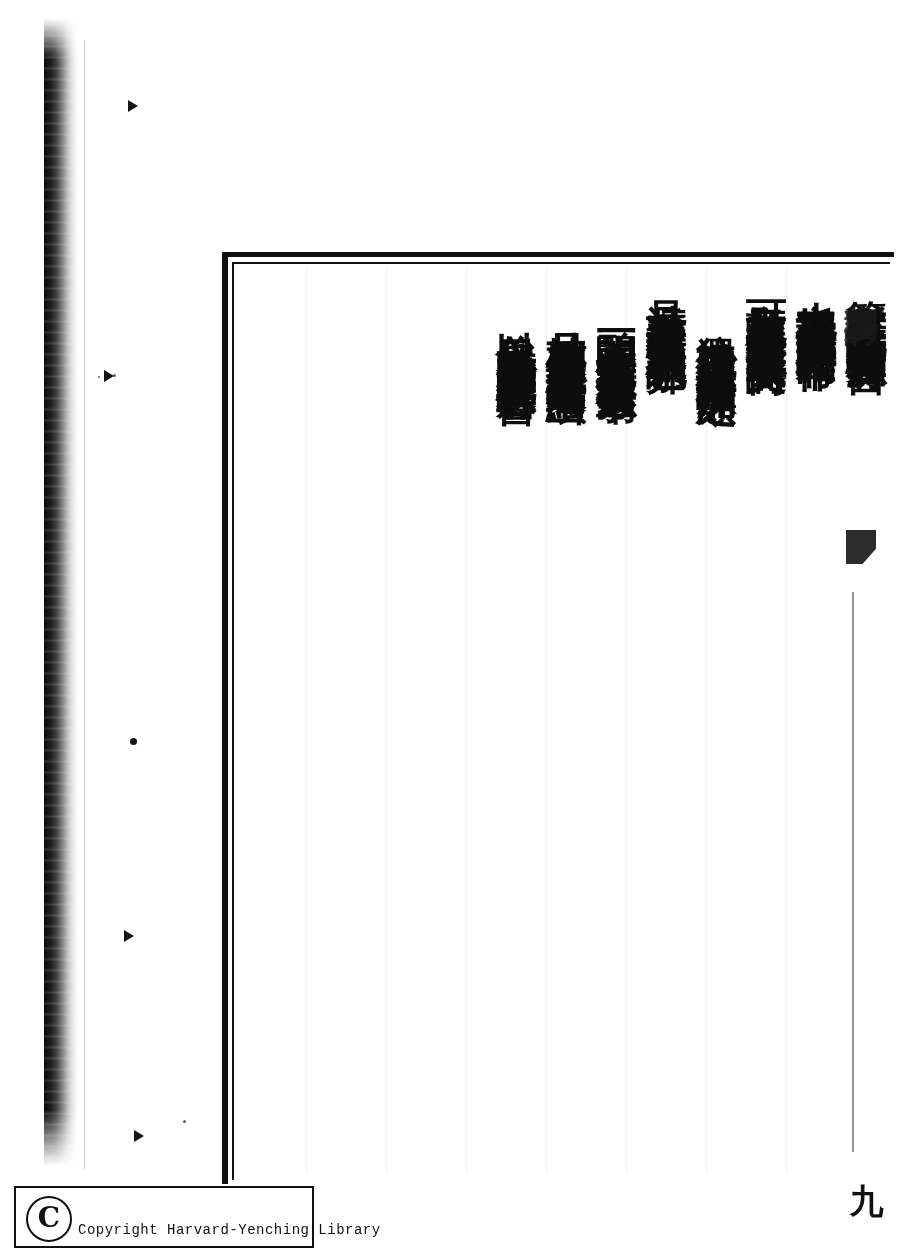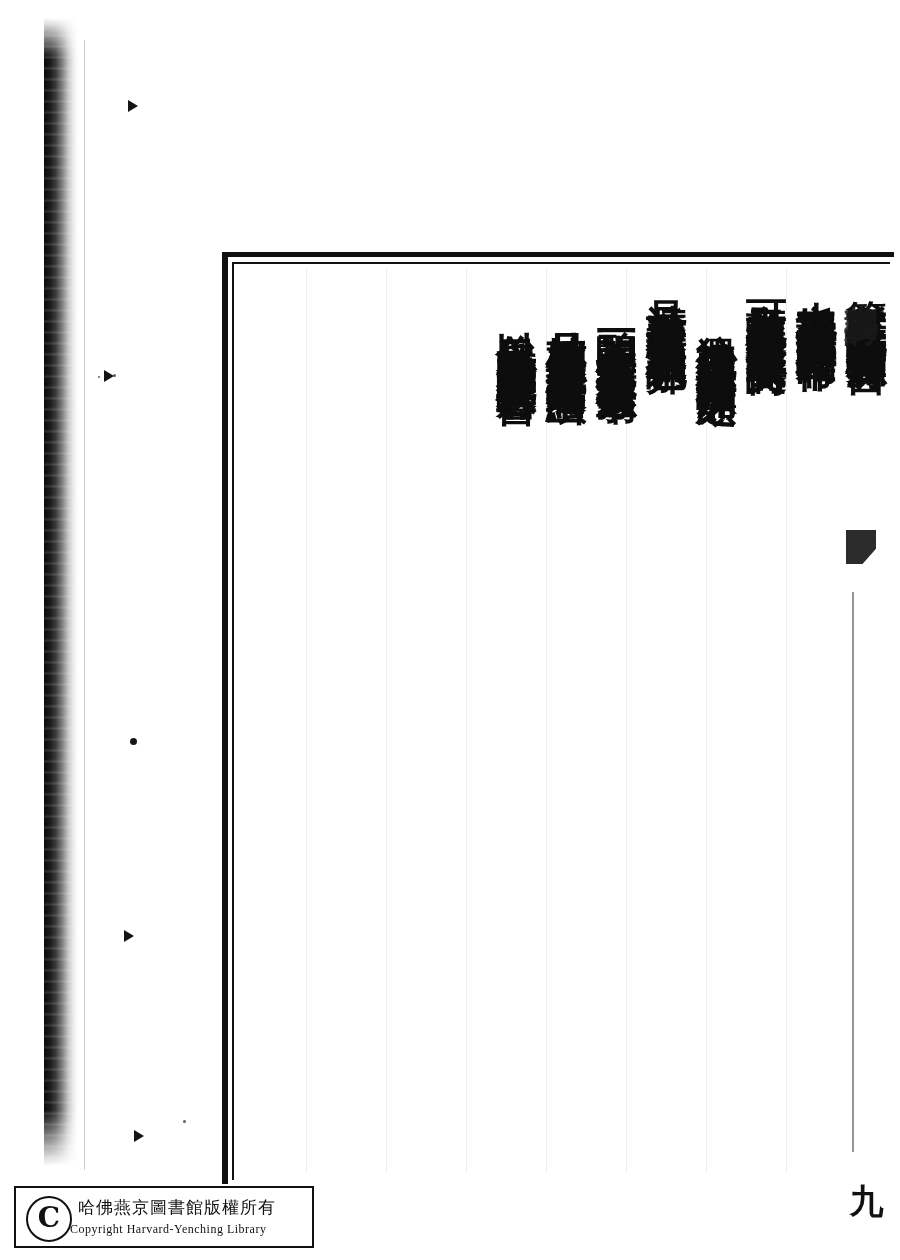--- a/index.html
+++ b/index.html
@@ -238,24 +238,24 @@
     left: 62px;
     top: 8px;
     font-family: "DejaVu Serif", serif;
     font-size: 17px;
     letter-spacing: 1px;
     color: #111;
     white-space: nowrap;
   }
   .stamp-en {
     position: absolute;
-    left: 54px;
+    left: 62px;
     top: 34px;
-    font-family: Liberation Serif, serif;
-    font-size: 12px;
+    font-family: Liberation Mono, monospace;
+    font-size: 14px;
     letter-spacing: .5px;
     color: #111;
     white-space: nowrap;
   }
 
   
   .speck {
     position: absolute;
     background: #2b2b2b;
     border-radius: 50%;
@@ -306,17 +306,16 @@
 
   <div class="spine">
     <div class="spine-title">本朝名媛詩</div>
     <div class="spine-mark"></div>
     <div class="spine-rule"></div>
     <div class="spine-page">九</div>
   </div>
 
   <div class="stamp">
     <div class="stamp-c">C</div>
-    <div class="stamp-cn">哈佛燕京圖書館版權所有</div>
     <div class="stamp-en">Copyright Harvard-Yenching Library</div>
   </div>
 
 </div>
 
 </body></html>

